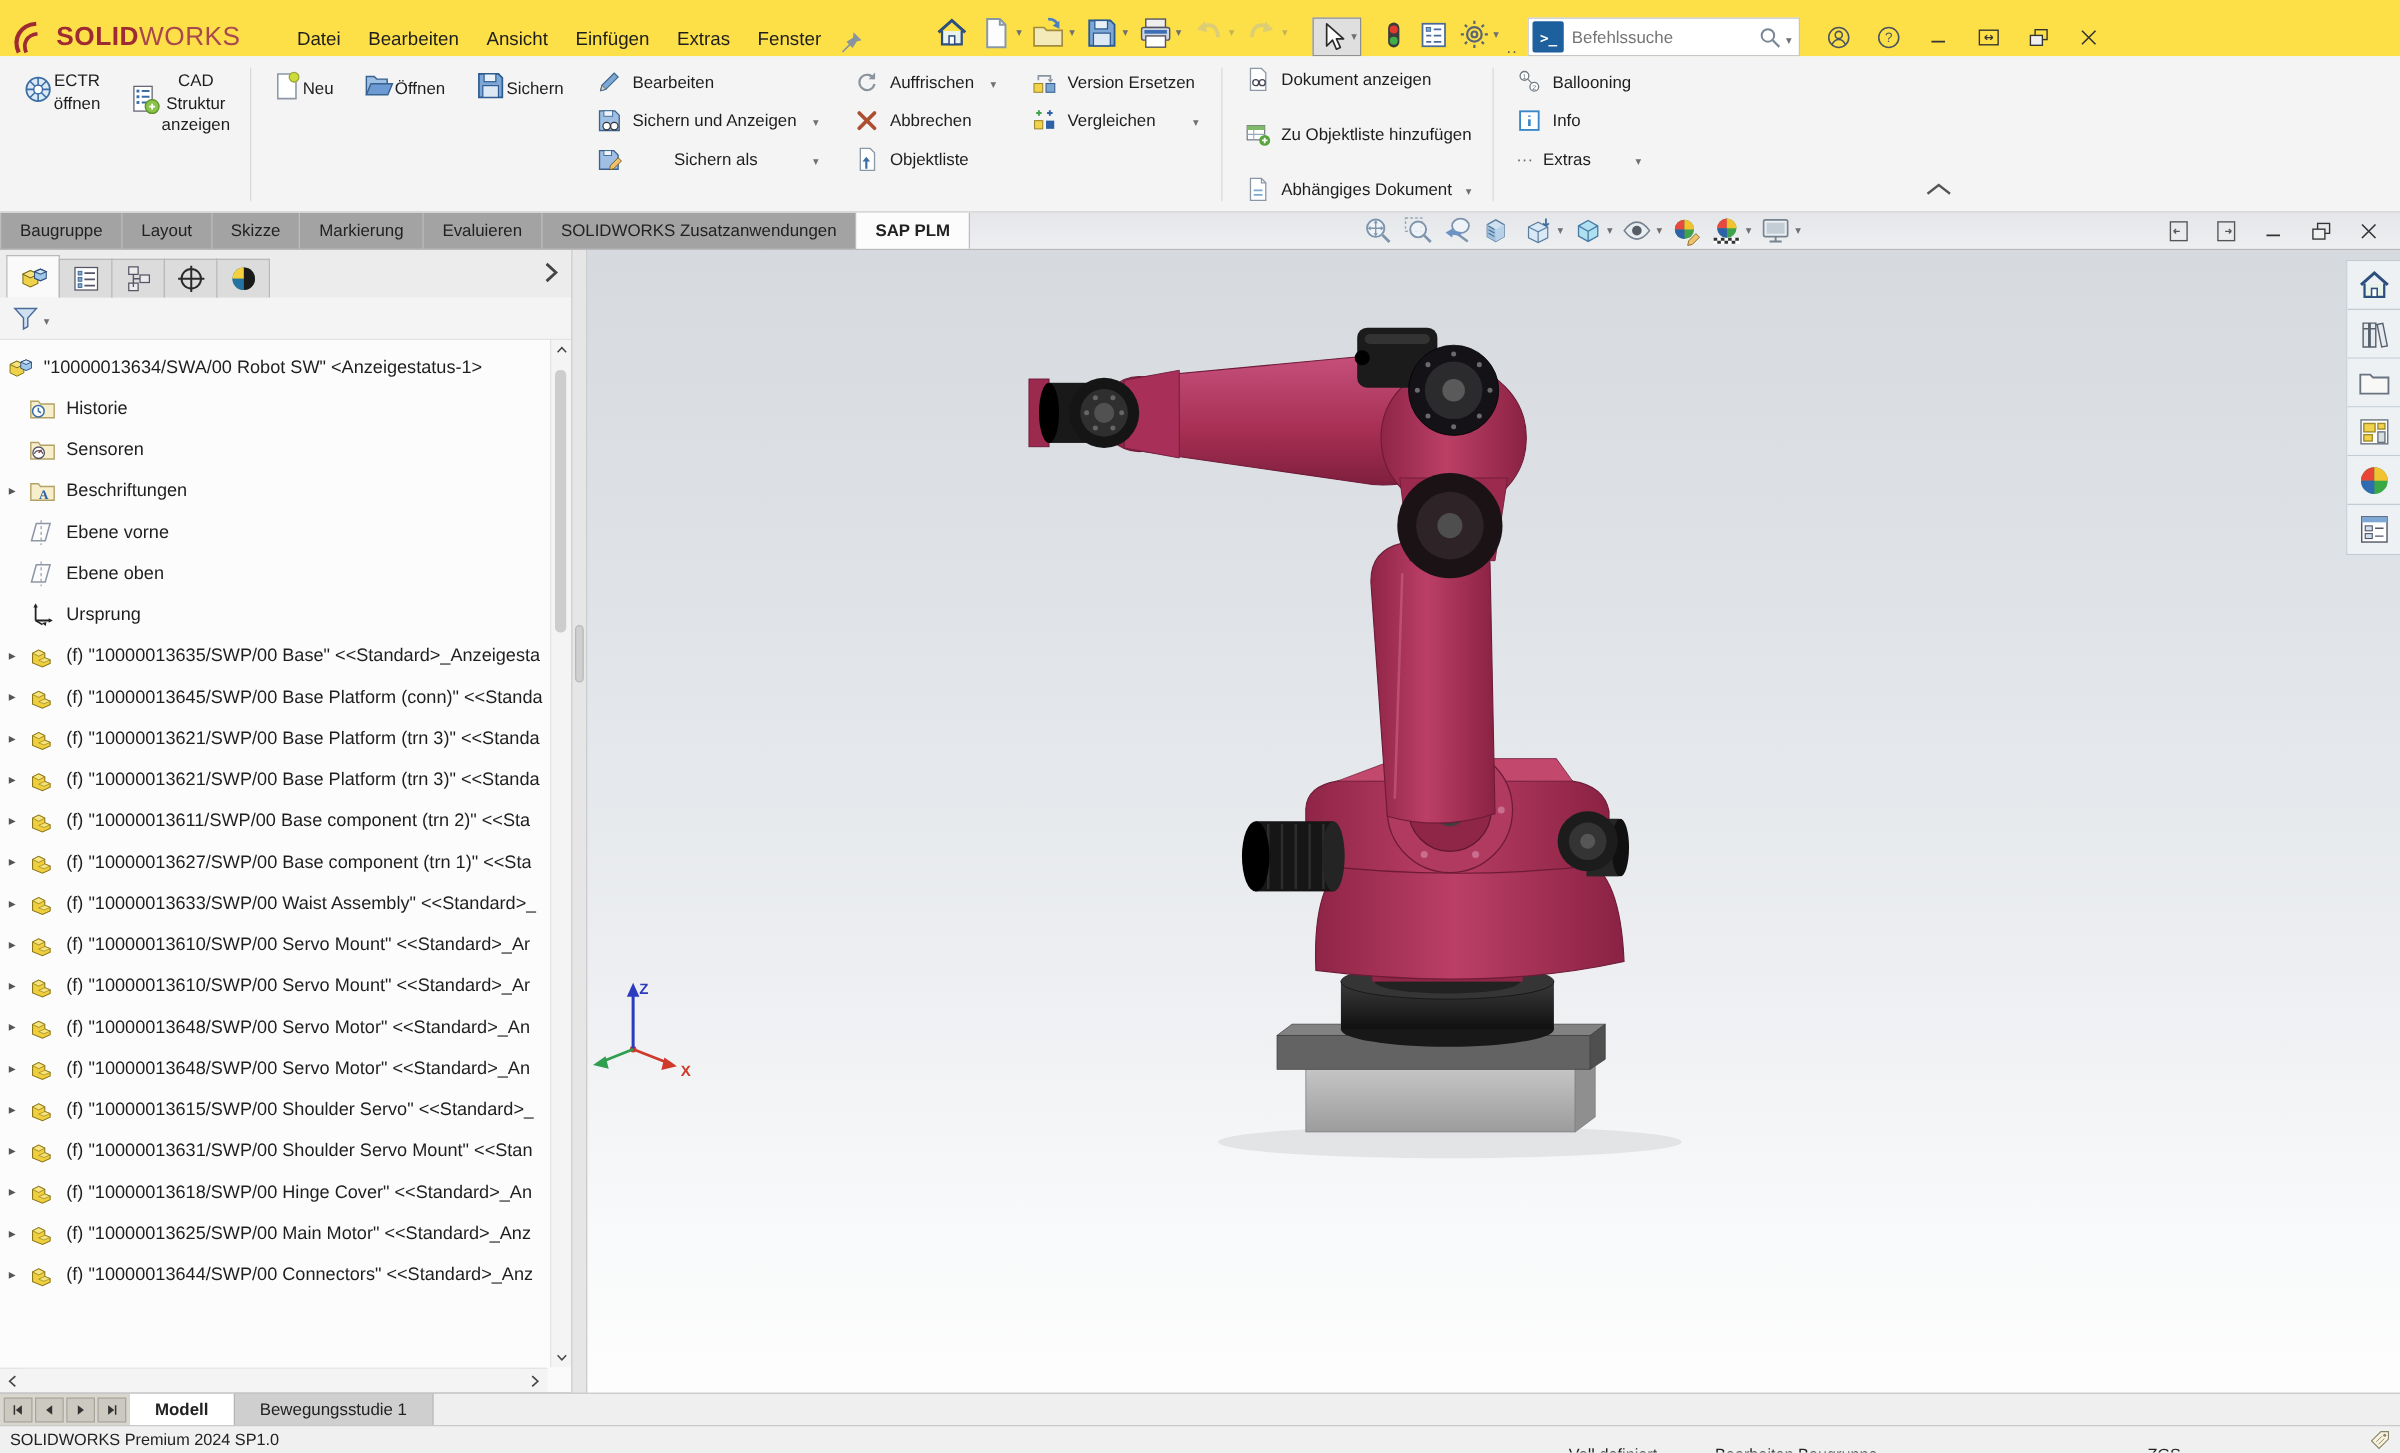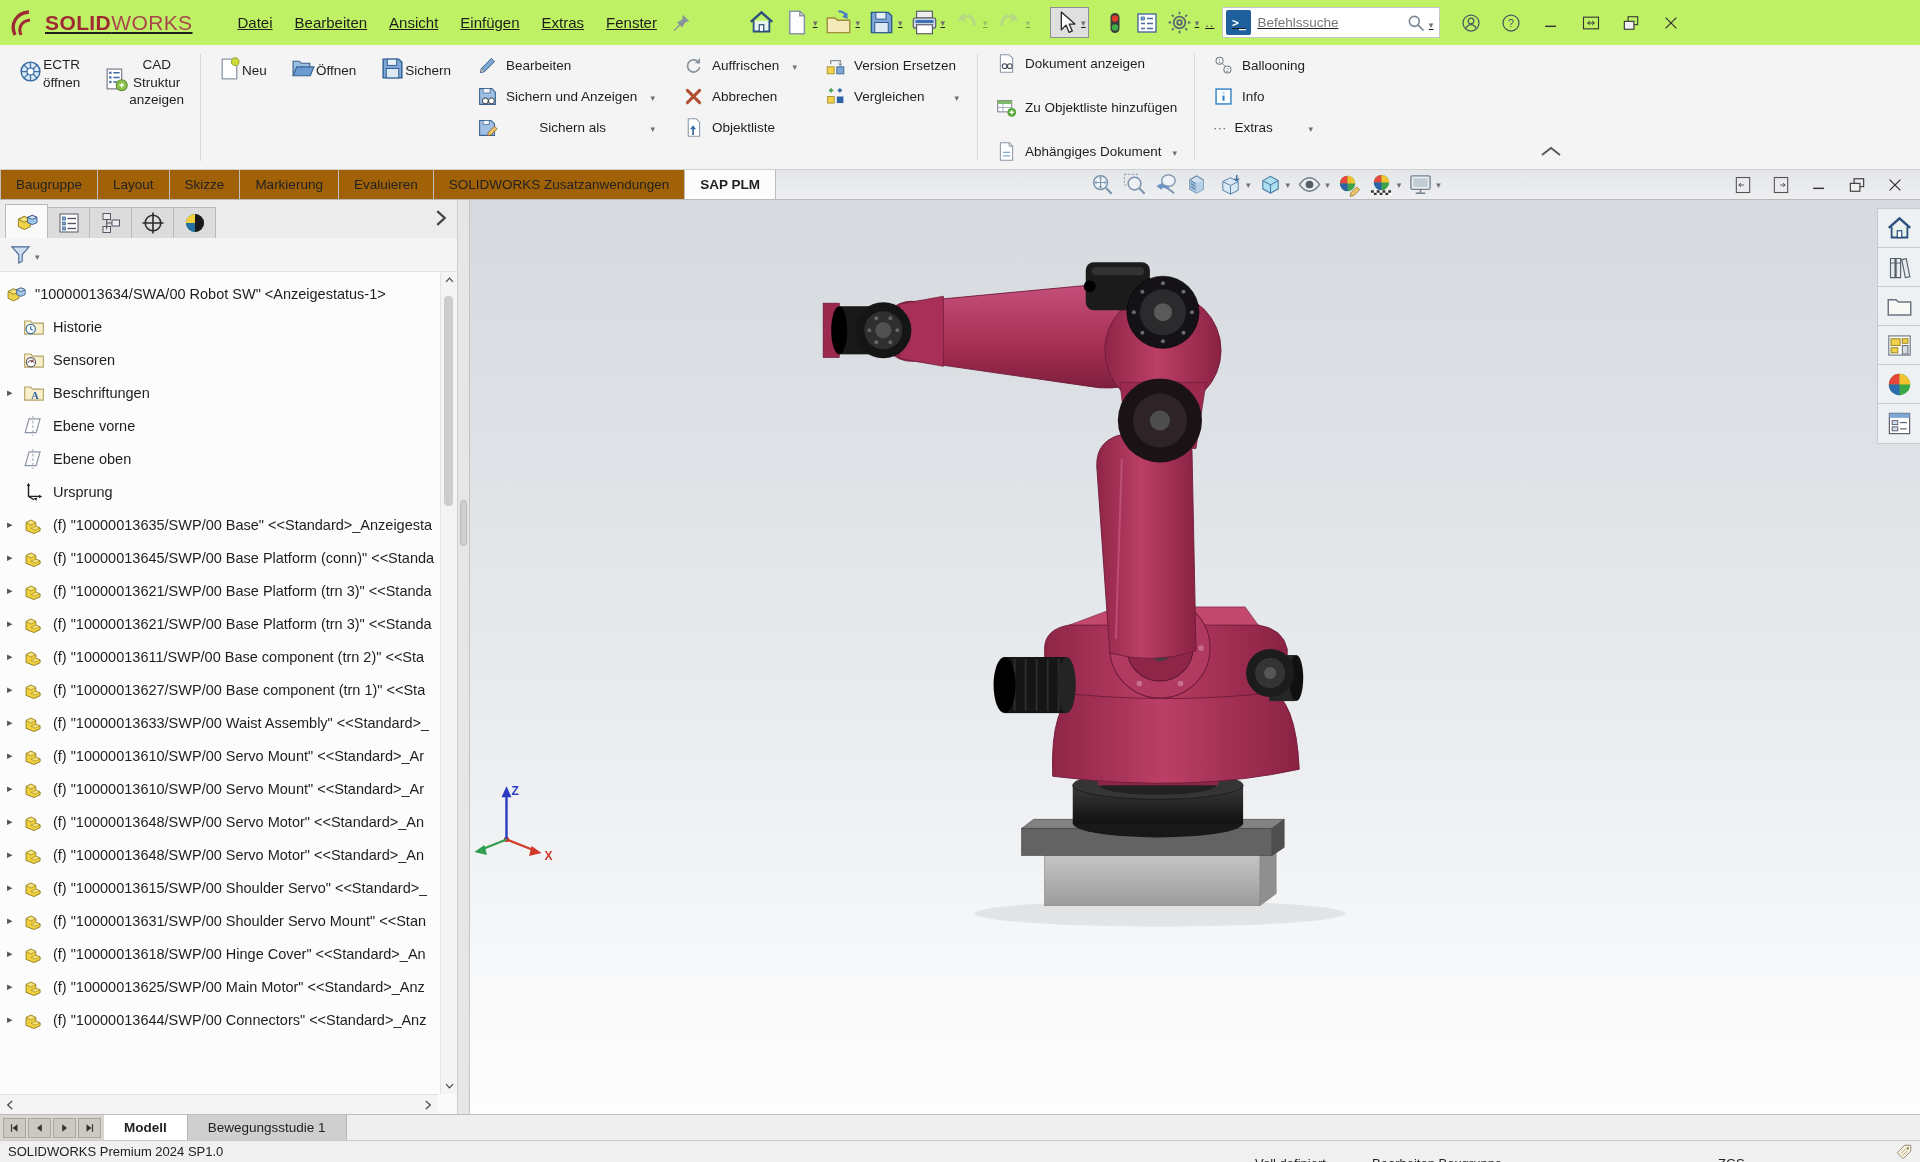--- a/index.html
+++ b/index.html
@@ -2,21 +2,21 @@
 <html><head>
 <meta charset="utf-8">
 <style>
   html,body{margin:0;padding:0;width:1920px;height:1162px;overflow:hidden;
     font-family:"Liberation Sans","DejaVu Sans",sans-serif;font-size:14px;color:#1e1e1e;background:#f0f0f0;}
   *{box-sizing:border-box;user-select:none;}
   svg{display:block;width:100%;height:100%;}
   .app{display:flex;flex-direction:column;width:1920px;height:1162px;}
 
   
-  .titlebar{height:45px;display:flex;align-items:center;background:#bef264;padding:0 8px;flex:none;text-decoration:underline;}
+  .titlebar{height:45px;display:flex;align-items:flex-end;background:#fde047;padding:0 8px;flex:none;}
   .logo{display:flex;align-items:center;gap:7px;margin-right:34px;}
   .logo-mark{width:30px;height:30px;}
   .logo-text{font-size:21px;color:#9e2a33;letter-spacing:.4px;}
   .logo-text b{font-weight:700;}
   .logo-text span.lt{font-weight:400;color:#a8484e;}
   .menus{display:flex;}
   .menu-item{padding:5px 11px;font-size:15px;cursor:default;}
   .pin{width:22px;height:22px;margin:0 6px 0 2px;}
   .qat{display:flex;align-items:center;margin-left:46px;}
   .tool-btn{display:flex;align-items:center;padding:4px 3px;border:1px solid transparent;}
@@ -42,21 +42,21 @@
   .rsep{width:1px;background:#dadada;margin:6px 4px;}
   .rcol{display:flex;flex-direction:column;padding:2px 6px;}
   .smallbtn{display:flex;align-items:center;gap:8px;height:31px;font-size:13.5px;padding:0 7px;white-space:nowrap;border:1px solid transparent;background:none;font-family:inherit;color:#1e1e1e;}
   .smallbtn .islot{width:21px;height:21px;flex:none;}
   .smallbtn .spacer-lbl{flex:1;}
   .ribbon-collapse{position:absolute;left:1538px;bottom:8px;width:26px;height:18px;border:none;background:none;padding:0;}
 
   
   .tabband{height:30px;display:flex;align-items:stretch;background:#d6d6d6;border-bottom:1px solid #b9b9b9;flex:none;}
   .cm-tabs{display:flex;align-items:stretch;}
-  .cm-tab{padding:0 15px;font-size:13.5px;display:flex;align-items:center;background:#a16207;border-right:1px solid #bdbdbd;color:#222;}
+  .cm-tab{padding:0 15px;font-size:13.5px;display:flex;align-items:center;background:#a3a3a3;border-right:1px solid #bdbdbd;color:#222;}
   .cm-tab:first-child{border-left:1px solid #bdbdbd;}
   .cm-tab.active{background:#fcfcfc;font-weight:700;}
   .tabband-right{flex:1;background:linear-gradient(#e4e6e9,#edeff1);display:flex;align-items:center;}
   .hud{display:flex;align-items:center;gap:3px;margin-left:312px;}
   .hud-item{display:flex;align-items:center;padding:2px 2px;}
   .hud-item .islot{width:25px;height:25px;}
   .docwin-btns{margin-left:auto;display:flex;align-items:center;gap:16px;margin-right:14px;}
   .docwin-btn{width:22px;height:20px;}
 
   

